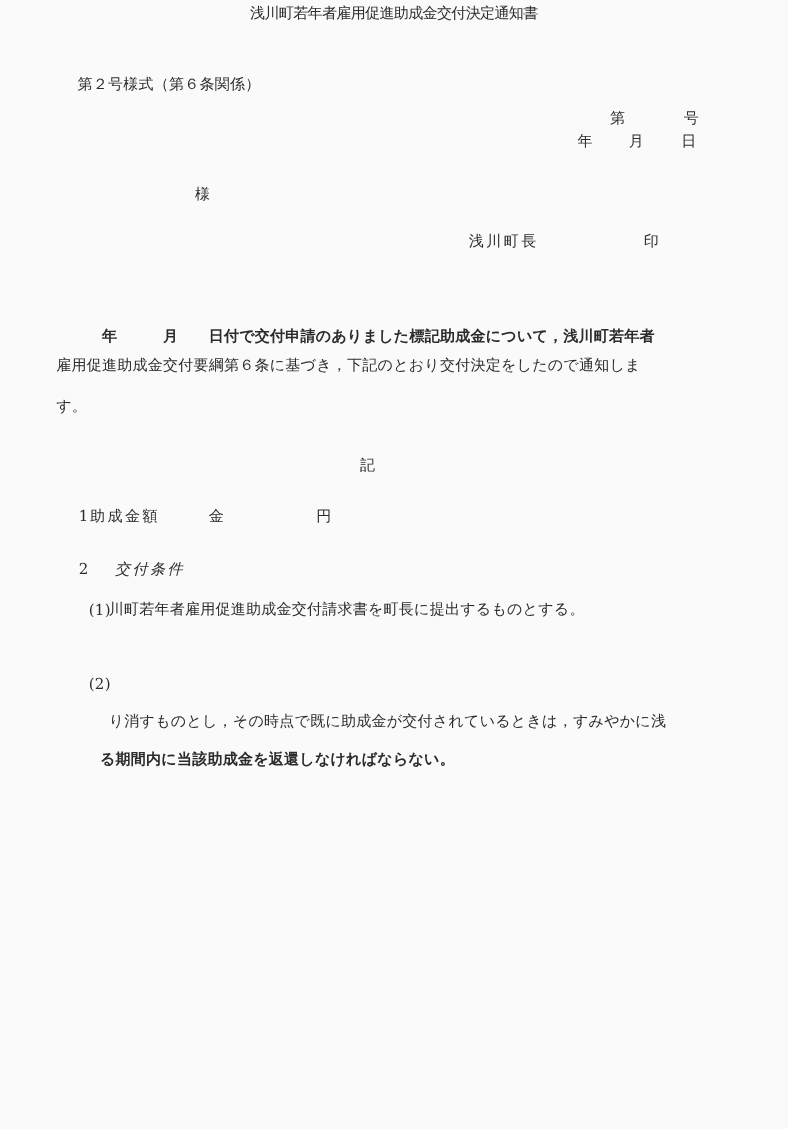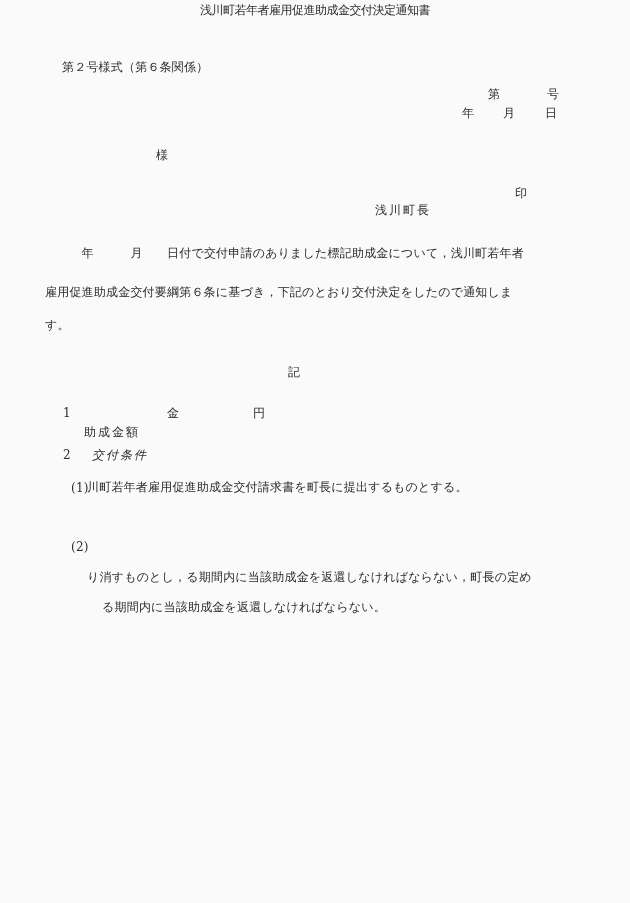--- a/index.html
+++ b/index.html
@@ -40,39 +40,39 @@
 
   <div class="line spaced" style="left:488px;top:84px;">第</div>
   <div class="line" style="left:547px;top:84px;">号</div>
 
   <div class="line" style="left:462px;top:103px;">年</div>
   <div class="line" style="left:503px;top:103px;">月</div>
   <div class="line" style="left:545px;top:103px;">日</div>
 
   <div class="line" style="left:156px;top:145px;">様</div>
 
-  <div class="line" style="left:375px;top:200px;letter-spacing:2px;">浅川町長</div>
+  <div class="line" style="left:375px;top:183px;letter-spacing:2px;">浅川町長</div>
   <div class="line" style="left:515px;top:183px;">印</div>
 
   <div class="line title-line">浅川町若年者雇用促進助成金交付決定通知書</div>
 
-  <div class="line" style="left:45px;top:243px;">　　　年　　　月　　日付で交付申請のありました標記助成金について，浅川町若年者</div>
+  <div class="line" style="left:45px;top:259px;font-weight:bold;">　　　年　　　月　　日付で交付申請のありました標記助成金について，浅川町若年者</div>
   <div class="line" style="left:45px;top:282px;">雇用促進助成金交付要綱第６条に基づき，下記のとおり交付決定をしたので通知しま</div>
   <div class="line" style="left:45px;top:315px;">す。</div>
 
   <div class="line" style="left:288px;top:362px;">記</div>
 
   <div class="line" style="left:63px;top:403px;">1</div>
-  <div class="line" style="left:84px;top:403px;letter-spacing:2px;margin-top:19px;">助成金額</div>
+  <div class="line" style="left:72px;top:403px;letter-spacing:2px;">助成金額</div>
   <div class="line" style="left:167px;top:403px;">金</div>
   <div class="line" style="left:253px;top:403px;">円</div>
 
   <div class="line" style="left:63px;top:445px;">2</div>
   <div class="line" style="left:92px;top:445px;letter-spacing:2px;font-style:italic;">交付条件</div>
 
   <div class="line" style="left:71px;top:478px;">(1)</div>
   <div class="line" style="left:87px;top:477px;">川町若年者雇用促進助成金交付請求書を町長に提出するものとする。</div>
 
   <div class="line" style="left:71px;top:537px;">(2)</div>
-  <div class="line" style="left:87px;top:567px;">り消すものとし，る期間内に当該助成金を返還しなければならない，町長の定め</div>
-  <div class="line" style="left:102px;top:597px;">る期間内に当該助成金を返還しなければならない。</div>
+  <div class="line" style="left:87px;top:567px;">り消すものとし，その時点で既に助成金が交付されているときは，すみやかに浅</div>
+  <div class="line" style="left:80px;top:597px;font-weight:bold;">る期間内に当該助成金を返還しなければならない。</div>
 
 </div>
 
 </body></html>

